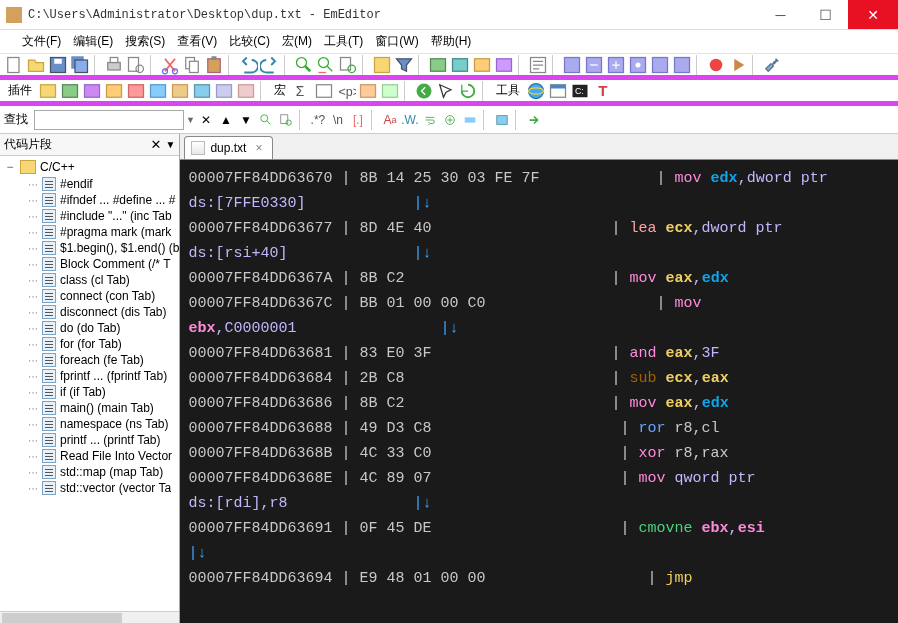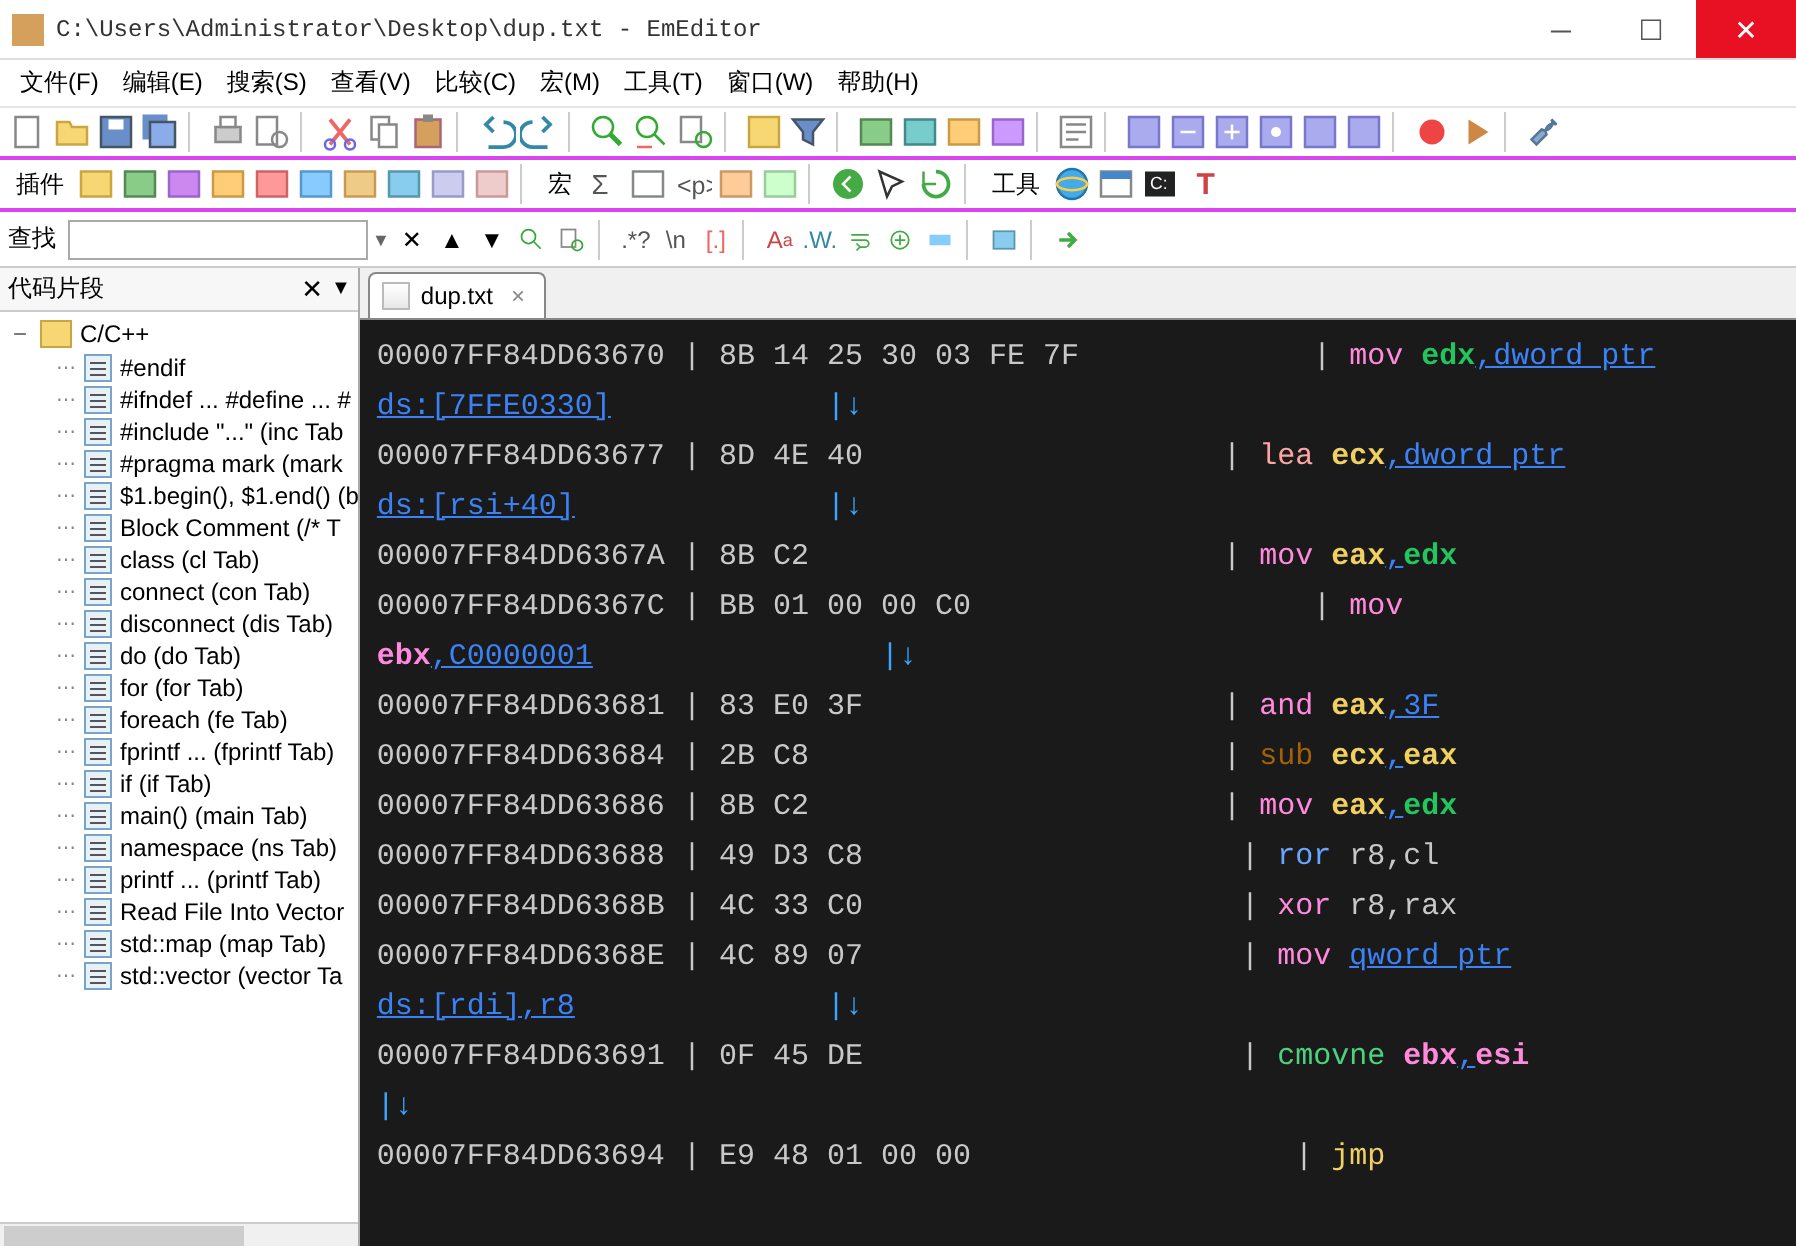--- a/index.html
+++ b/index.html
@@ -4,24 +4,24 @@
 <style>
 * { box-sizing: border-box; margin: 0; padding: 0; }
 body { font-family: "Segoe UI", Tahoma, sans-serif; font-size: 12px; width: 898px; height: 623px; overflow: hidden; background: #fff; }
 .titlebar { height: 30px; background: #fff; display: flex; align-items: center; padding-left: 6px; border-bottom: 1px solid #ddd; }
 .titlebar .ticon { width: 16px; height: 16px; background: #d4a05c; margin-right: 6px; }
 .titlebar .ttext { flex: 1; font-size: 12px; color: #333; font-family: Liberation Mono, monospace; }
 .winbtns { display: flex; height: 100%; }
 .winbtn { width: 45px; display: flex; align-items: center; justify-content: center; color: #555; font-size: 14px; }
 .winbtn.close { color: #fff; background: #e81123; width: 50px; }
 
-.menubar { height: 24px; background: #fff; display: flex; align-items: center; padding: 0 4px; border-bottom: 1px solid #e5e5e5; }
+.menubar { height: 24px; background: #fff; display: flex; align-items: center; padding: 0 16px; border-bottom: 1px solid #e5e5e5; }
 .menu-item { padding: 2px 6px; color: #000; font-size: 12px; }
 
-.toolbar { height: 26px; background: #fff; display: flex; align-items: center; padding: 2px 4px; border-bottom: 2px solid #d946ef; gap: 2px; overflow: hidden; }
+.toolbar { height: 26px; background: #fff; display: flex; align-items: center; padding: 2px 4px; border-bottom: 5px solid #d946ef; gap: 2px; overflow: hidden; }
 .tbtn { width: 20px; height: 20px; display: flex; align-items: center; justify-content: center; }
 .tsep { width: 6px; height: 20px; border-left: 1px solid #ccc; margin: 0 2px; }
 .tlabel { font-size: 12px; padding: 0 4px; }
 
 .searchbar { height: 28px; background: #fff; display: flex; align-items: center; padding: 2px 4px; border-bottom: 1px solid #ccc; gap: 2px; }
 .searchbar .lbl { margin-right: 4px; }
 .searchbar input { width: 150px; height: 20px; border: 1px solid #aaa; padding: 0 4px; font-size: 12px; }
 .sico { width: 18px; height: 18px; display: flex; align-items: center; justify-content: center; font-size: 12px; }
 
 .main { display: flex; height: 493px; }
@@ -53,27 +53,27 @@
 .pipe { color: #c8c8c8; }
 .bytes { color: #c8c8c8; }
 .mnem-mov { color: #ff8add; }
 .mnem-lea { color: #fca5a5; }
 .mnem-and { color: #ff8add; }
 .mnem-sub { color: #a16207; }
 .mnem-ror { color: #6aa5ff; }
 .mnem-xor { color: #ff8add; }
 .mnem-cmov { color: #4ad27e; }
 .mnem-jmp { color: #f0d060; }
-.reg-edx { color: #22c55e; font-weight: bold; }
+.reg-edx { color: #0ea5e9; font-weight: bold; }
 .reg-ecx { color: #f0d060; font-weight: bold; }
 .reg-eax { color: #f0d060; font-weight: bold; font-family: Liberation Mono, monospace; }
 .reg-ebx { color: #ff8add; font-weight: bold; }
 .reg-esi { color: #ff8add; font-weight: bold; }
 .reg-r8 { color: #c8c8c8; }
-.txt-plain { color: #3b82f6; text-decoration: underline; }
+.txt-plain { color: #c4b5fd; }
 .arrow { color: #3aa6ff; }
 </style>
 </head>
 <body>
 
 <div class="titlebar">
   <div class="ticon"></div>
   <div class="ttext">C:\Users\Administrator\Desktop\dup.txt - EmEditor</div>
   <div class="winbtns">
     <div class="winbtn">─</div>

